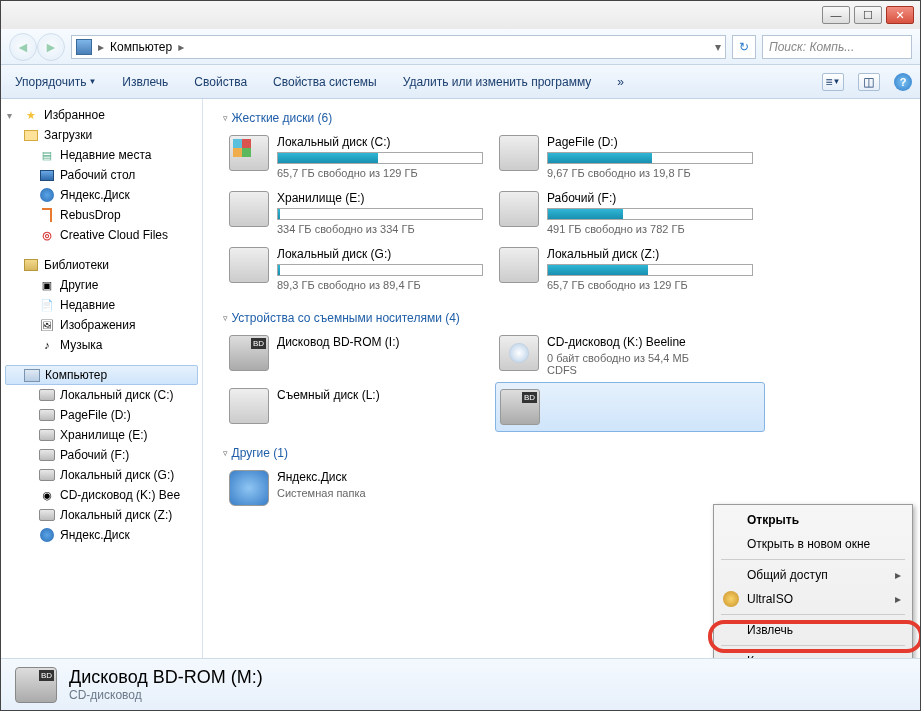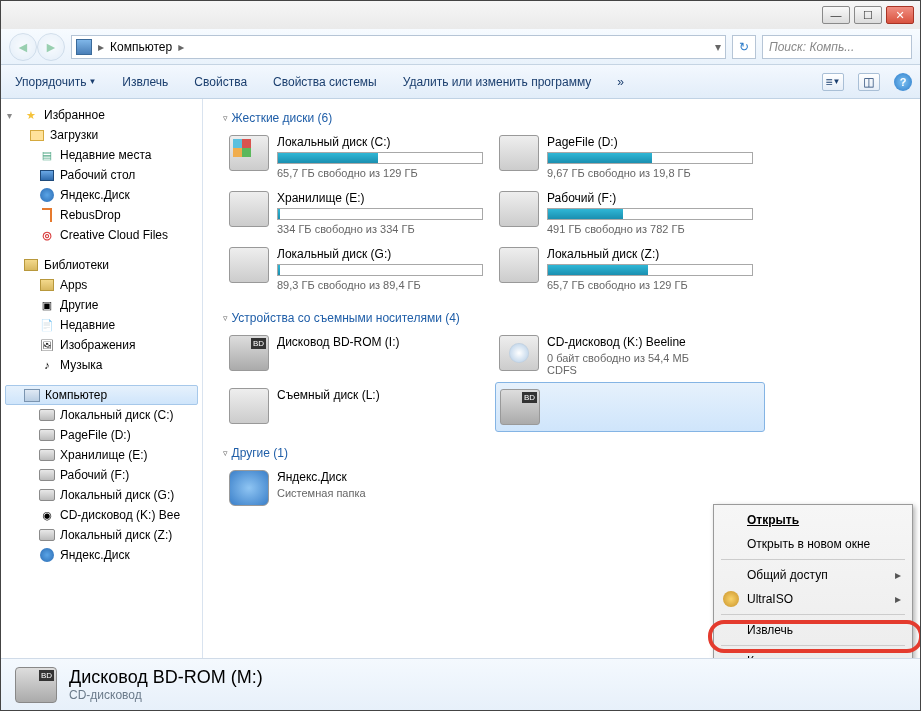--- a/index.html
+++ b/index.html
@@ -60,21 +60,21 @@
 .dicon.yd{ background:radial-gradient(#8fc5f3,#3a7fc9); border-radius:6px;}
 .dinfo{ flex:1; padding-right:8px;}
 .dname{ color:#000; margin-bottom:3px;}
 .dbar{ width:100%; height:12px; border:1px solid #a8a8a8; background:#fff; margin-bottom:3px; position:relative;}
 .dbar .fill{ height:100%; background:linear-gradient(#2fb7d6,#1a8fb0);}
 .dfree{ color:#666; font-size:11px;}
 
 
 .cmenu{ position:absolute; left:510px; top:405px; width:200px; background:linear-gradient(#f6f6f6,#ececec); border:1px solid #9a9a9a; box-shadow:2px 2px 5px rgba(0,0,0,.3); padding:3px;}
 .cmenu .citem{ padding:5px 10px 5px 30px; position:relative; cursor:default;}
-.cmenu .citem.bold{ font-weight:bold;text-decoration:underline;}
+.cmenu .citem.bold{ font-weight:bold;}
 .cmenu .sep{ height:1px; background:#ccc; margin:3px 4px;}
 .cmenu .arrow::after{ content:"▸"; position:absolute; right:8px; color:#555;}
 .cmenu .cicon{ position:absolute; left:6px; top:4px; width:16px;height:16px;}
 .highlight{ position:absolute; left:505px; top:521px; width:215px; height:33px; border:4px solid #e43b2e; border-radius:16px; z-index:50; pointer-events:none;}
 
 
 .statusbar{ position:absolute; bottom:0; left:0; right:0; height:52px; border-top:1px solid #d0dbe8; background:linear-gradient(#f4f9fe,#e7f0fa); display:flex; align-items:center; padding:0 14px; gap:12px;}
 .statusbar .sicon{ width:42px;height:36px; background:linear-gradient(#ddd,#aaa); border:1px solid #888; border-radius:4px; position:relative;}
 .statusbar .sicon::after{content:"BD"; position:absolute; top:2px; right:2px; background:#333; color:#fff; font-size:8px; padding:1px 2px;}
 .statusbar .stext .l1{ font-size:18px; color:#000;}
@@ -128,21 +128,21 @@
 
 <div class="split">
 
   <div class="sidebar">
     <div class="group">
       <div class="item">
           <span class="expand">▾</span>
           <span class="ficon i-star">★</span>
           <span>Избранное</span>
         </div>
-      <div class="item" style="padding-left:28px">
+      <div class="item" style="padding-left:22px">
           <span class="ficon">
             <span class="i-folder"></span>
           </span>
           <span>Загрузки</span>
         </div>
       <div class="item" style="padding-left:38px">
           <span class="ficon" style="color:#5a8;">▤</span>
           <span>Недавние места</span>
         </div>
       <div class="item" style="padding-left:38px">
@@ -167,26 +167,20 @@
           <span class="ficon i-cc">◎</span>
           <span>Creative Cloud Files</span>
         </div>
     </div>
     <div class="group">
       <div class="item">
           <span class="ficon">
             <span class="i-lib"></span>
           </span>
           <span>Библиотеки</span>
-        </div>
-      <div class="item" style="padding-left:38px">
-          <span class="ficon">
-            <span class="i-lib"></span>
-          </span>
-          <span>Apps</span>
         </div>
       <div class="item" style="padding-left:38px">
           <span class="ficon">▣</span>
           <span>Другие</span>
         </div>
       <div class="item" style="padding-left:38px">
           <span class="ficon">📄</span>
           <span>Недавние</span>
         </div>
       <div class="item" style="padding-left:38px">

